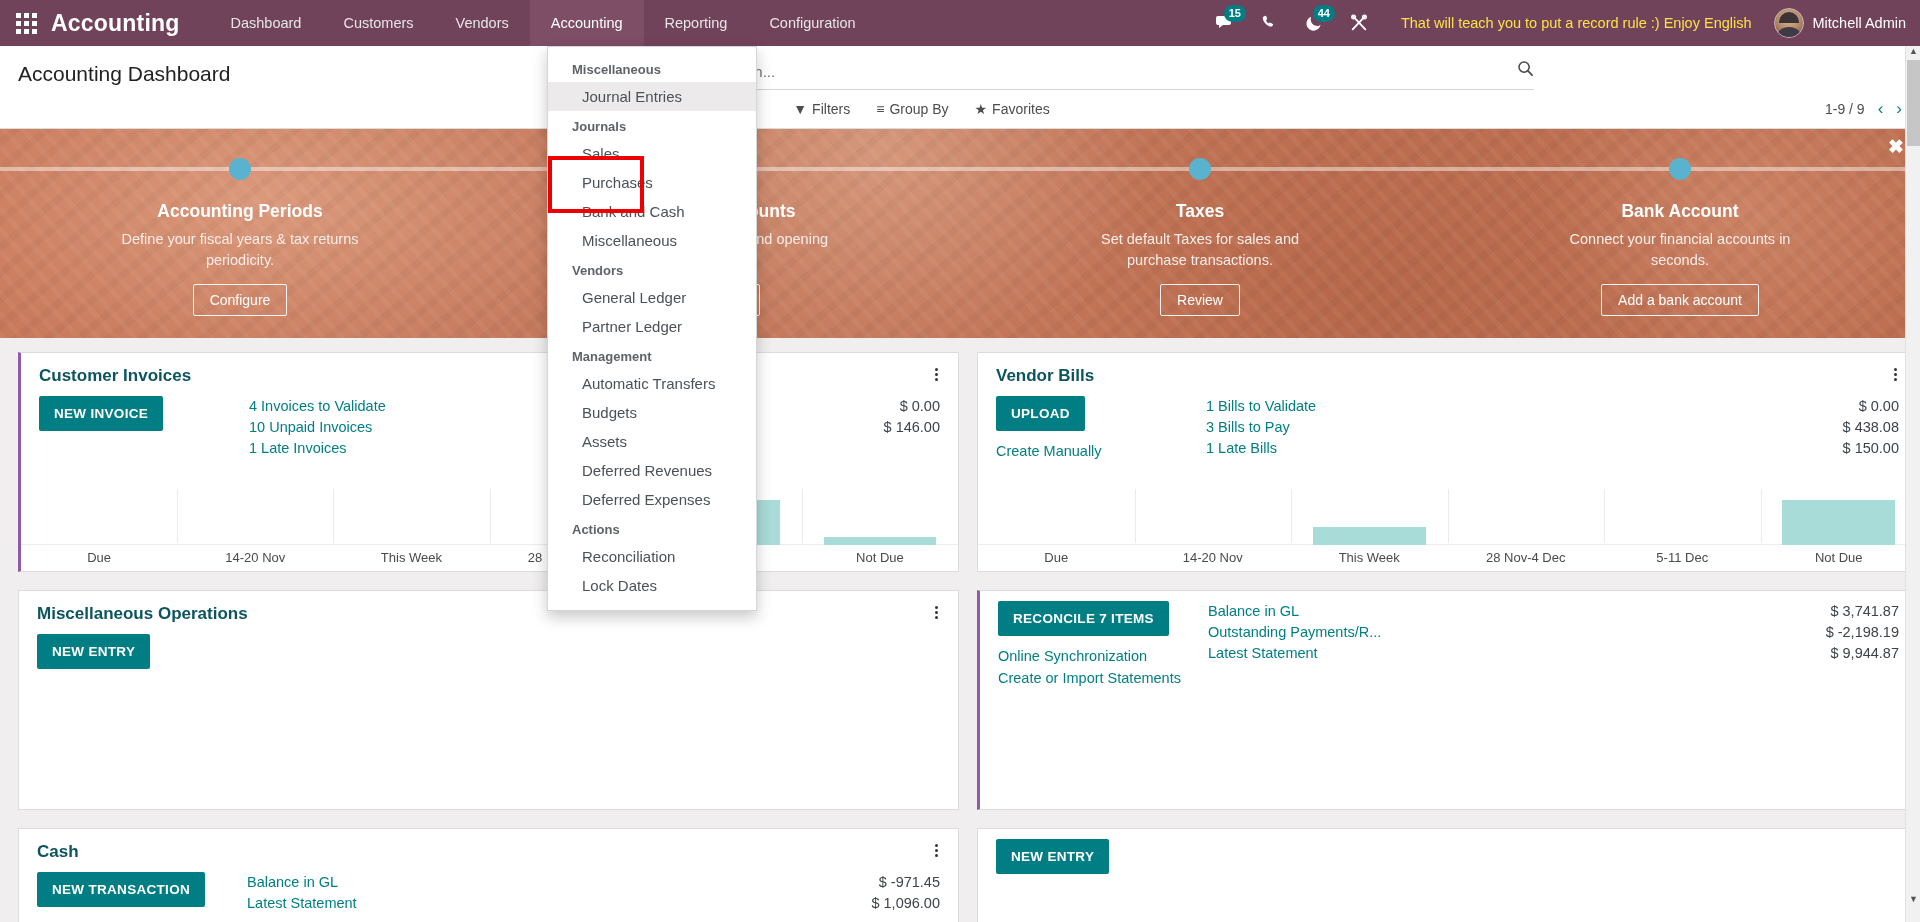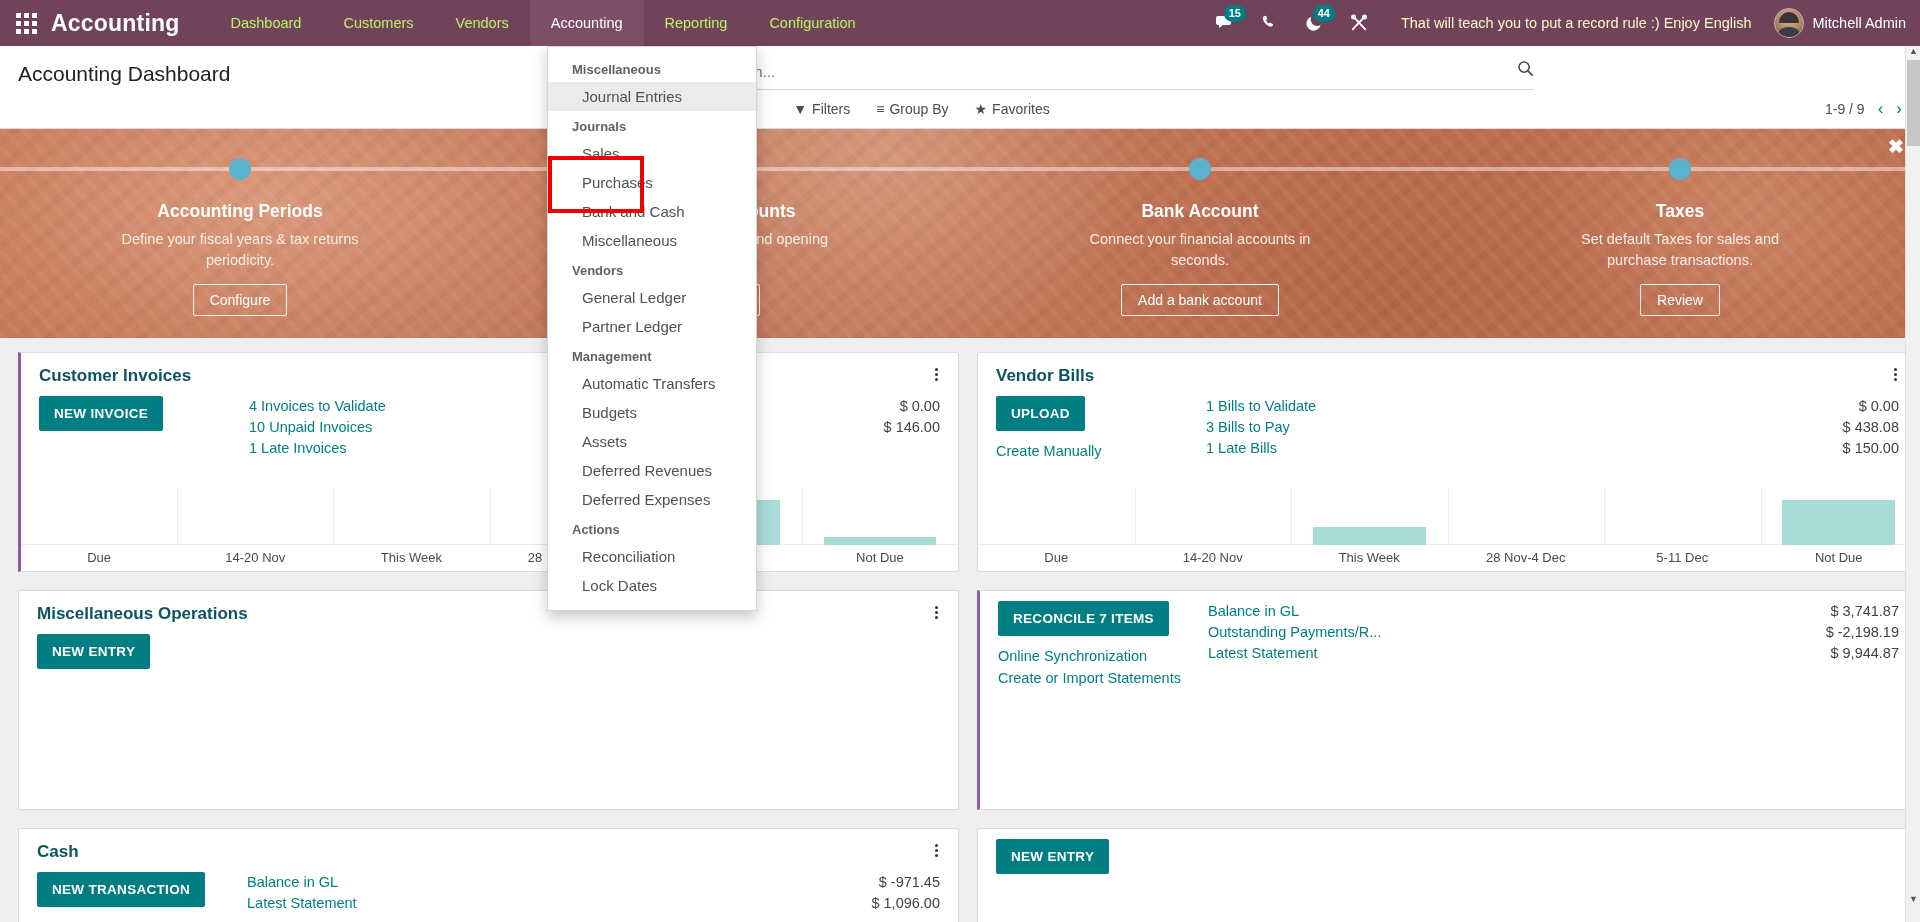--- a/index.html
+++ b/index.html
@@ -14,32 +14,32 @@
     height: 46px; background: #71435b; display: flex; align-items: stretch;
     color: #ffffff; position: relative; z-index: 40;
   }
   .apps-grid { display: flex; align-items: center; padding: 0 14px 0 16px; cursor: pointer; }
   .grid-ico { display: grid; grid-template-columns: repeat(3, 5px); grid-gap: 3px; }
   .grid-ico i { width: 5px; height: 5px; background: #fff; display: block; }
   .brand { font-size: 23px; font-weight: bold; display: flex; align-items: center; padding-right: 30px; letter-spacing: .2px; }
   .nav-items { display: flex; align-items: stretch; }
   .nav-item {
     display: flex; align-items: center; padding: 0 21px; font-size: 14.5px;
-    color: #bef264; cursor: pointer; white-space: nowrap;
+    color: #e5e5e5; cursor: pointer; white-space: nowrap;
   }
   .nav-item.active { background: #7d4e66; color: #fff; }
   .nav-spacer { flex: 1; }
   .nav-right { display: flex; align-items: center; padding-right: 14px; gap: 0px; }
   .sysicon { position: relative; padding: 0 13px; display: flex; align-items: center; cursor: pointer; height: 46px; }
   .badge {
     position: absolute; top: 5px; right: 2px; background: #017e84; color: #fff;
     font-size: 11px; line-height: 1; padding: 3px 5px; border-radius: 9px; font-weight: bold;
     min-width: 18px; text-align: center;
   }
-  .tagline { font-size: 14.5px; color: #fef9c3; padding: 0 16px 0 20px; white-space: nowrap; }
+  .tagline { font-size: 14.5px; color: #fde047; padding: 0 16px 0 20px; white-space: nowrap; }
   .user { display: flex; align-items: center; gap: 9px; padding-left: 6px; cursor: pointer; }
   .avatar {
     width: 30px; height: 30px; border-radius: 50%;
     background: radial-gradient(circle at 50% 35%, #d8b79a 0%, #b98f6c 45%, #6d5238 100%);
     border: 1px solid #c9b4bf; overflow: hidden; position: relative;
   }
   .avatar::after {
     content: ""; position: absolute; left: 50%; bottom: -4px; width: 22px; height: 14px;
     transform: translateX(-50%); border-radius: 50% 50% 0 0; background: #3f3a44;
   }
@@ -272,29 +272,29 @@
       <button class="step-btn">Configure</button>
     </div>
     <div class="step">
       <div class="dot"></div>
       <h3>Chart of Accounts</h3>
       <p>Setup your accounts and opening balances.</p>
       <button class="step-btn">Review</button>
     </div>
     <div class="step">
       <div class="dot"></div>
+      <h3>Taxes</h3>
+      <p>Set default Taxes for sales and purchase transactions.</p>
+      <button class="step-btn">Review</button>
+    </div>
+    <div class="step">
+      <div class="dot"></div>
       <h3>Bank Account</h3>
       <p>Connect your financial accounts in seconds.</p>
       <button class="step-btn">Add a bank account</button>
-    </div>
-    <div class="step">
-      <div class="dot"></div>
-      <h3>Taxes</h3>
-      <p>Set default Taxes for sales and purchase transactions.</p>
-      <button class="step-btn">Review</button>
     </div>
   </div>
 </div>
 
 <div class="board">
 
   <div class="card accent-purple">
     <div class="card-head">
       <div class="card-title">Customer Invoices</div>
       <div class="kebab">

